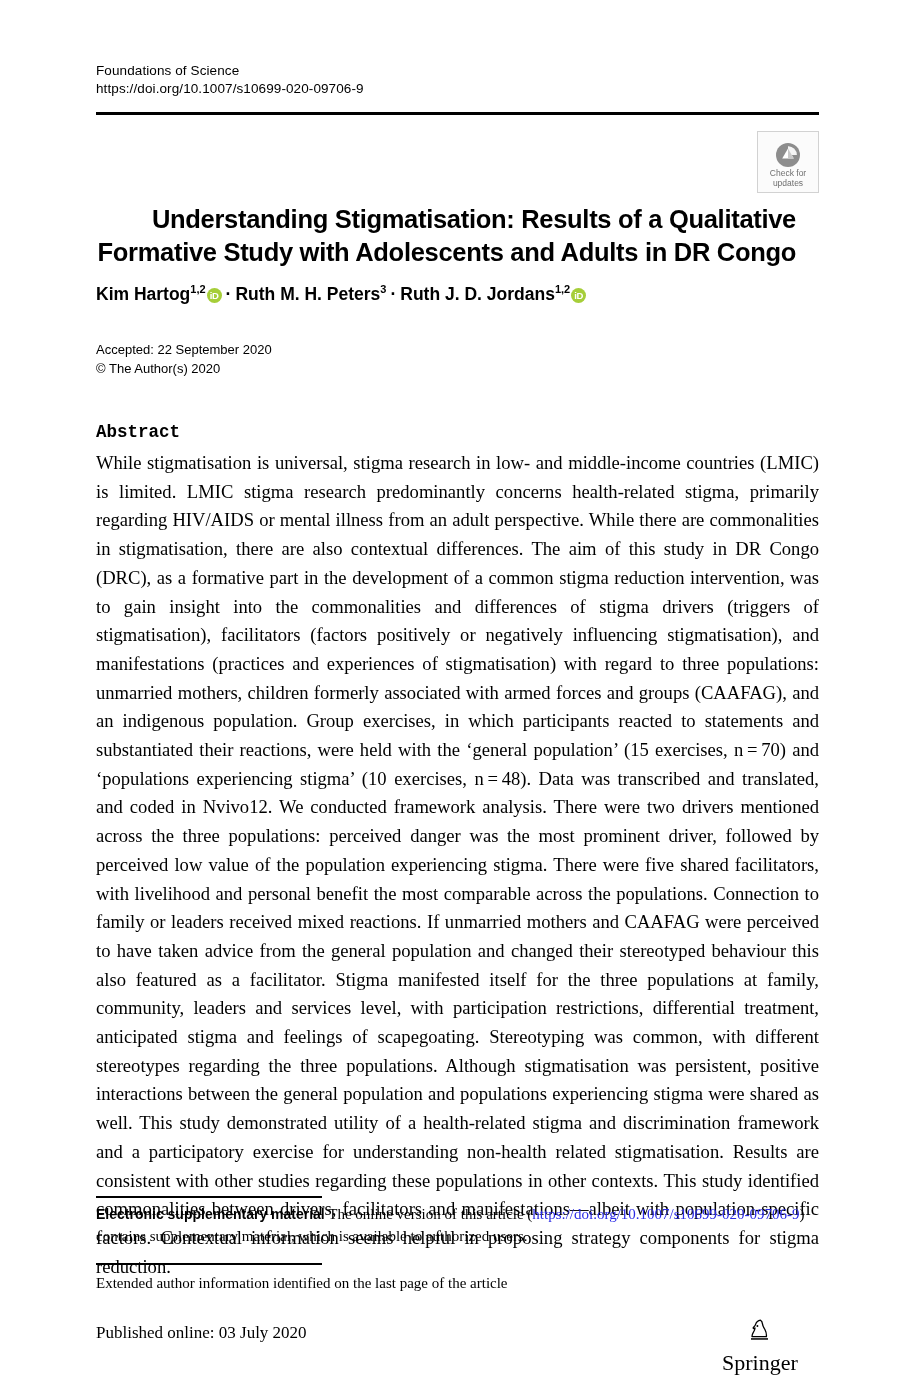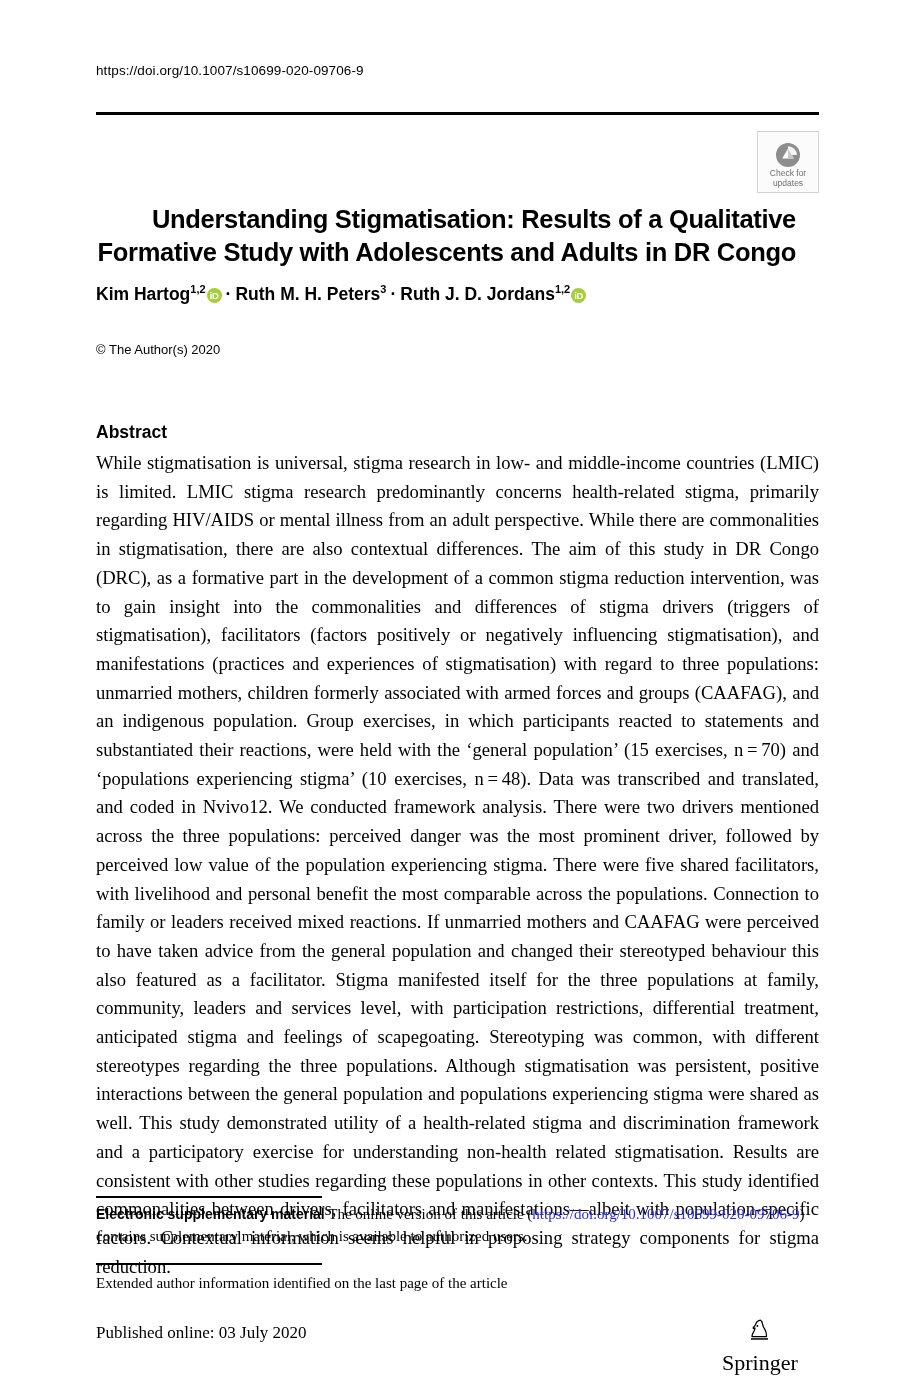--- a/index.html
+++ b/index.html
@@ -134,21 +134,21 @@
     font-size: 13px;
     line-height: 19px;
     color: #000;
   }
 
   
   .abstract-heading {
     position: absolute;
     left: 96px;
     top: 421px;
-    font-family: Liberation Sans, sans-serif;
+    font-family: Liberation Mono, monospace;
     font-weight: bold;
     font-size: 17.5px;
     line-height: 22px;
     color: #000;
   }
   .abstract-body {
     position: absolute;
     left: 96px;
     top: 449px;
     width: 723px;
@@ -235,20 +235,21 @@
     line-height: 26px;
     color: #000;
   }
 </style>
 </head>
 <body>
 
 <div class="page">
 
   <div class="journal-block">
+    <div class="journal-name">Foundations of Science</div>
     <div class="journal-doi">https://doi.org/10.1007/s10699-020-09706-9</div>
   </div>
 
   <div class="header-rule"></div>
 
   <div class="crossmark">
     <div class="crossmark-logo">
       <svg width="26" height="26" viewBox="0 0 26 26" xmlns="http://www.w3.org/2000/svg">
         <circle cx="13" cy="13" r="12" fill="#8d8d8d"></circle>
         <path d="M13 4.2 A8.8 8.8 0 0 1 21.8 13 L13 13 Z" fill="#b9b9b9"></path>
@@ -263,20 +264,21 @@
     </div>
   </div>
 
   <h1 class="title">Understanding Stigmatisation: Results of a Qualitative Formative Study with Adolescents and Adults in DR Congo</h1>
 
   <div class="authors">
     <span><span>Kim Hartog</span><sup>1,2</sup><span class="orcid">iD</span></span><span class="sep">·</span><span><span>Ruth M. H. Peters</span><sup>3</sup></span><span class="sep">·</span><span><span>Ruth J. D. Jordans</span><sup>1,2</sup><span class="orcid">iD</span></span>
   </div>
 
   <div class="meta-block">
+    <div>Accepted: 22 September 2020</div>
     <div>© The Author(s) 2020</div>
   </div>
 
   <div class="abstract-heading">Abstract</div>
   <div class="abstract-body">While stigmatisation is universal, stigma research in low- and middle-income countries (LMIC) is limited. LMIC stigma research predominantly concerns health-related stigma, primarily regarding HIV/AIDS or mental illness from an adult perspective. While there are commonalities in stigmatisation, there are also contextual differences. The aim of this study in DR Congo (DRC), as a formative part in the development of a common stigma reduction intervention, was to gain insight into the commonalities and differences of stigma drivers (triggers of stigmatisation), facilitators (factors positively or negatively influencing stigmatisation), and manifestations (practices and experiences of stigmatisation) with regard to three populations: unmarried mothers, children formerly associated with armed forces and groups (CAAFAG), and an indigenous population. Group exercises, in which participants reacted to statements and substantiated their reactions, were held with the ‘general population’ (15 exercises, n = 70) and ‘populations experiencing stigma’ (10 exercises, n = 48). Data was transcribed and translated, and coded in Nvivo12. We conducted framework analysis. There were two drivers mentioned across the three populations: perceived danger was the most prominent driver, followed by perceived low value of the population experiencing stigma. There were five shared facilitators, with livelihood and personal benefit the most comparable across the populations. Connection to family or leaders received mixed reactions. If unmarried mothers and CAAFAG were perceived to have taken advice from the general population and changed their stereotyped behaviour this also featured as a facilitator. Stigma manifested itself for the three populations at family, community, leaders and services level, with participation restrictions, differential treatment, anticipated stigma and feelings of scapegoating. Stereotyping was common, with different stereotypes regarding the three populations. Although stigmatisation was persistent, positive interactions between the general population and populations experiencing stigma were shared as well. This study demonstrated utility of a health-related stigma and discrimination framework and a participatory exercise for understanding non-health related stigmatisation. Results are consistent with other studies regarding these populations in other contexts. This study identified commonalities between drivers, facilitators and manifestations—albeit with population-specific factors. Contextual information seems helpful in proposing strategy components for stigma reduction.</div>
 
   <div class="footnote-rule-top"></div>
   <div class="footnote-supp">
     <span class="lbl">Electronic supplementary material</span>
     <span>The online version of this article (</span><a class="link" href="#">https://doi.org/10.1007/s10699-020-09706-9</a><span>) contains supplementary material, which is available to authorized users.</span>

